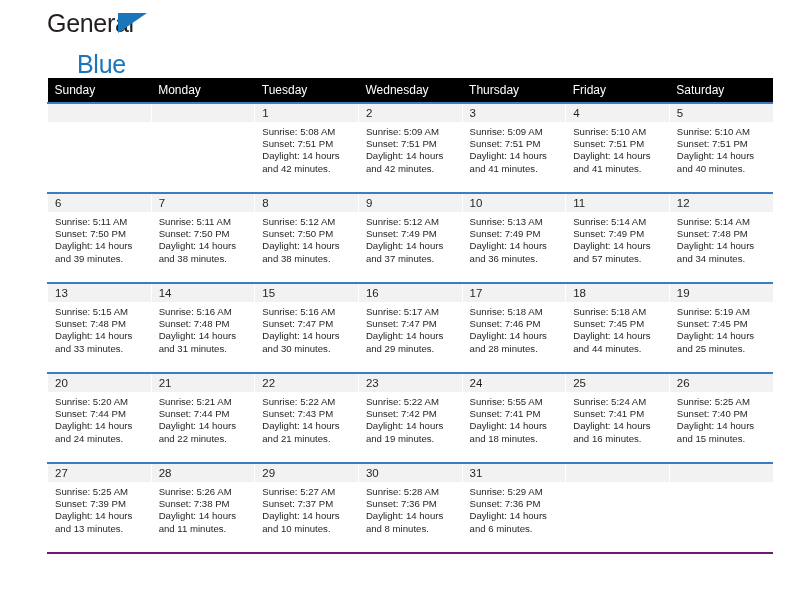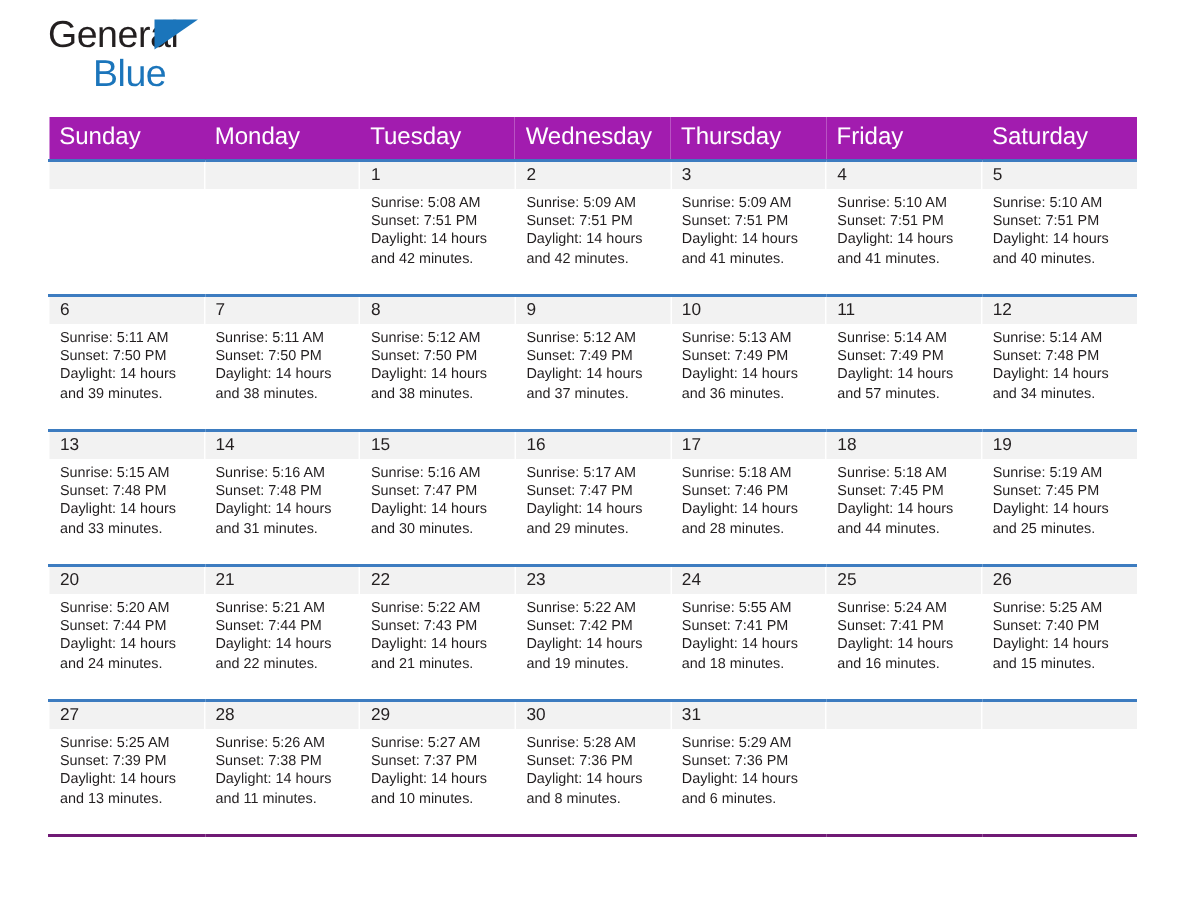--- a/index.html
+++ b/index.html
@@ -12,21 +12,21 @@
     height: 612px;
     font-family: "Liberation Sans", sans-serif;
     color: #231f20;
     overflow: hidden;
   }
   .page {
     position: relative;
     width: 792px;
     height: 612px;
     box-sizing: border-box;
-    padding: 0 32px;
+    padding: 0 47px;
   }
 
   
   .header {
     position: relative;
     height: 78px;
     display: flex;
     align-items: flex-start;
     justify-content: space-between;
   }
@@ -49,21 +49,21 @@
     position: absolute;
     left: 71px;
     top: 2px;
     width: 0;
     height: 0;
     border-left: 29px solid #1b75bb;
     border-bottom: 20px solid transparent;
   }
   .brand-row2 {
     display: block;
-    margin-top: 1px;
+    margin-top: 16px;
     margin-left: 30px;
     font-size: 25px;
     line-height: 25px;
     letter-spacing: -0.3px;
     color: #1b75bb;
   }
   .title-block {
     text-align: right;
     margin-top: 6px;
   }
@@ -80,23 +80,23 @@
     color: #231f20;
   }
 
   
   table.calendar {
     width: 726px;
     border-collapse: collapse;
     table-layout: fixed;
   }
   thead th {
-    background: #a21caf;
+    background: #000000;
     color: #ffffff;
-    font-size: 16px;
+    font-size: 12px;
     font-weight: normal;
     text-align: left;
     padding: 5px 0 5px 7px;
     height: 13px;
     border: none;
   }
   tbody tr.week {
     height: 90px;
   }
   tbody td {

